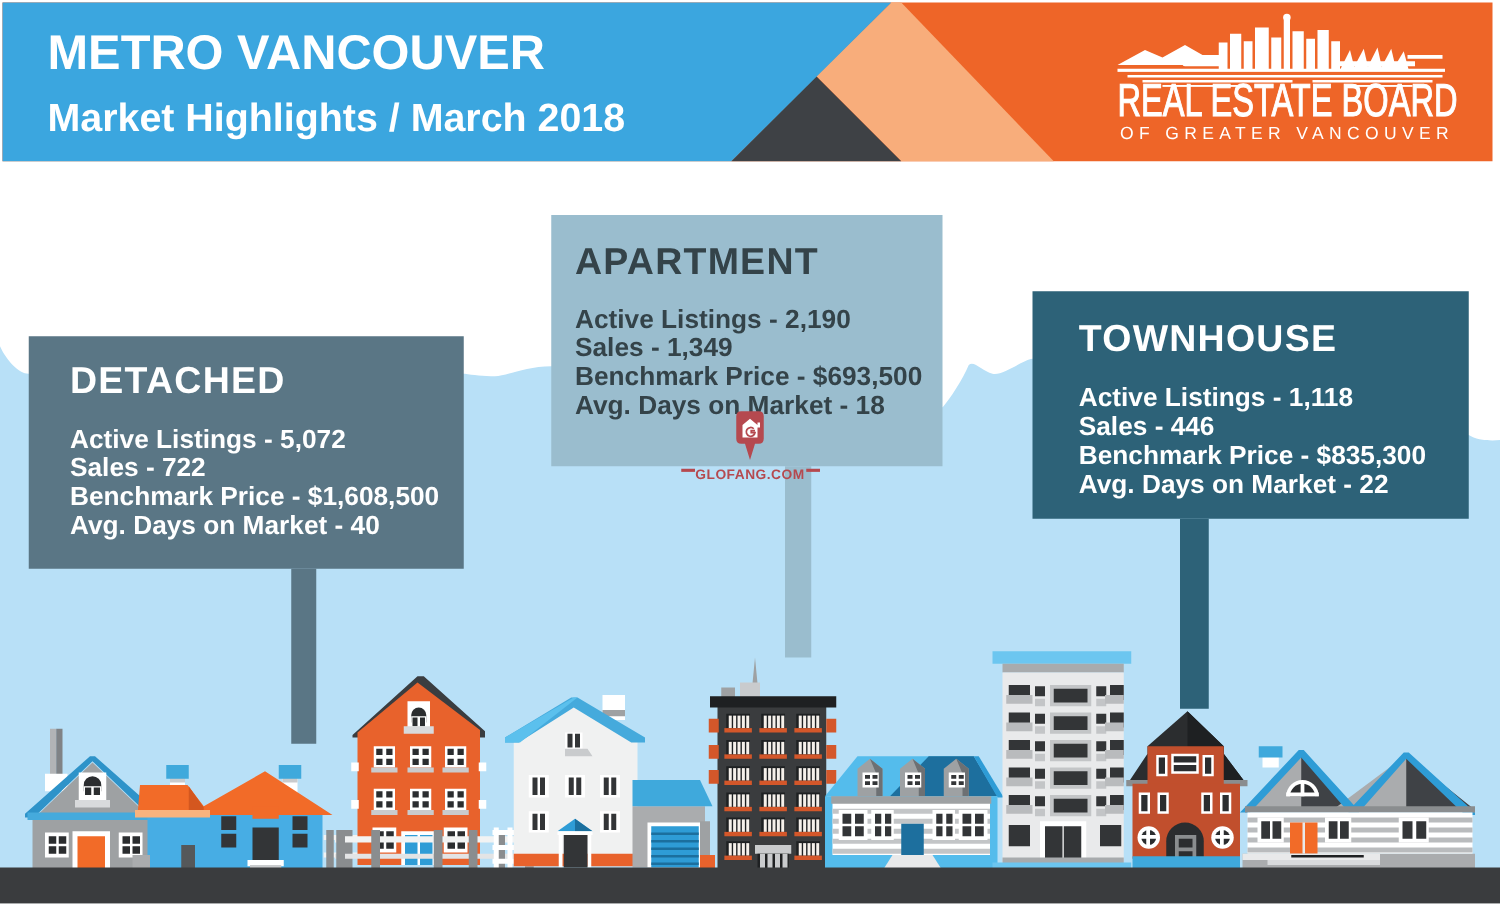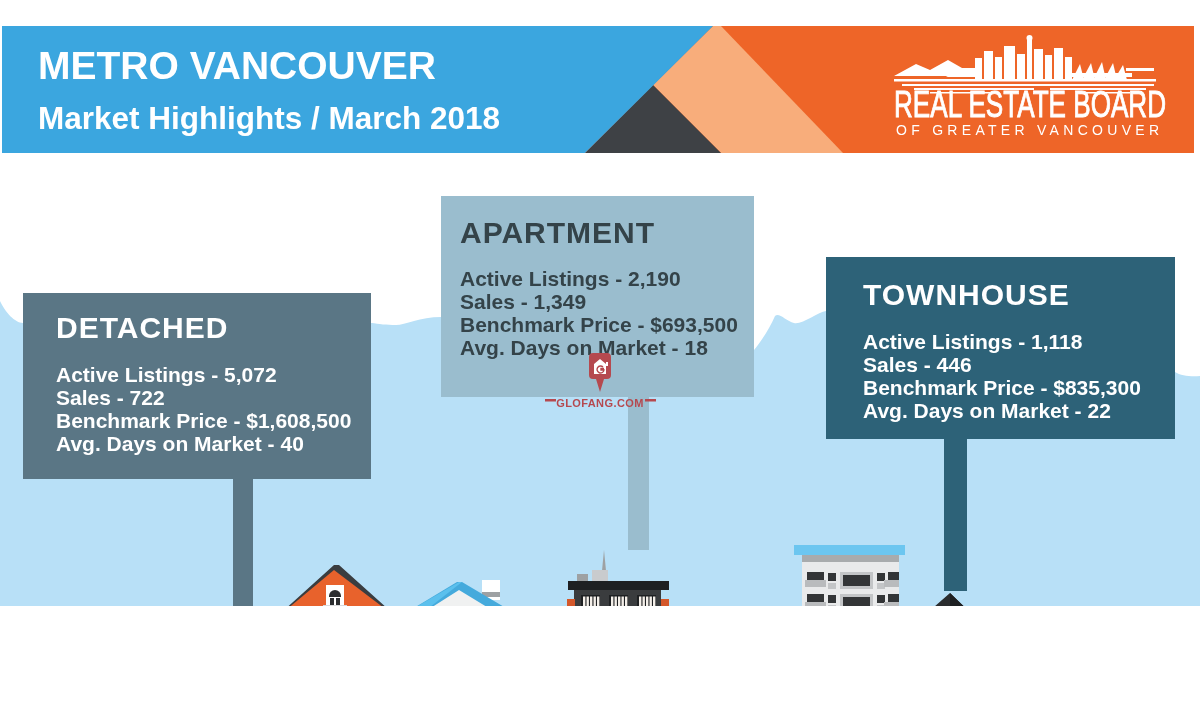--- a/index.html
+++ b/index.html
@@ -1,16 +1,16 @@
 <!DOCTYPE html>
 <html><head>
 <meta charset="utf-8">
 <style>
   html,body{margin:0;padding:0;background:#ffffff;}
-  #canvas{width:1200px;height:582px;position:relative;overflow:hidden;background:#ffffff;margin-top:24px;}
+  #canvas{width:1200px;height:723px;position:relative;overflow:hidden;background:#ffffff;}
   svg{display:block;}
   text{font-family:"Liberation Sans",sans-serif;}
 </style>
 </head>
 <body>
 <div id="canvas">
 <svg width="1200" height="723" viewBox="0 0 1200 723">
 
 <rect x="0" y="0" width="1200" height="723" fill="#ffffff"></rect>
 

